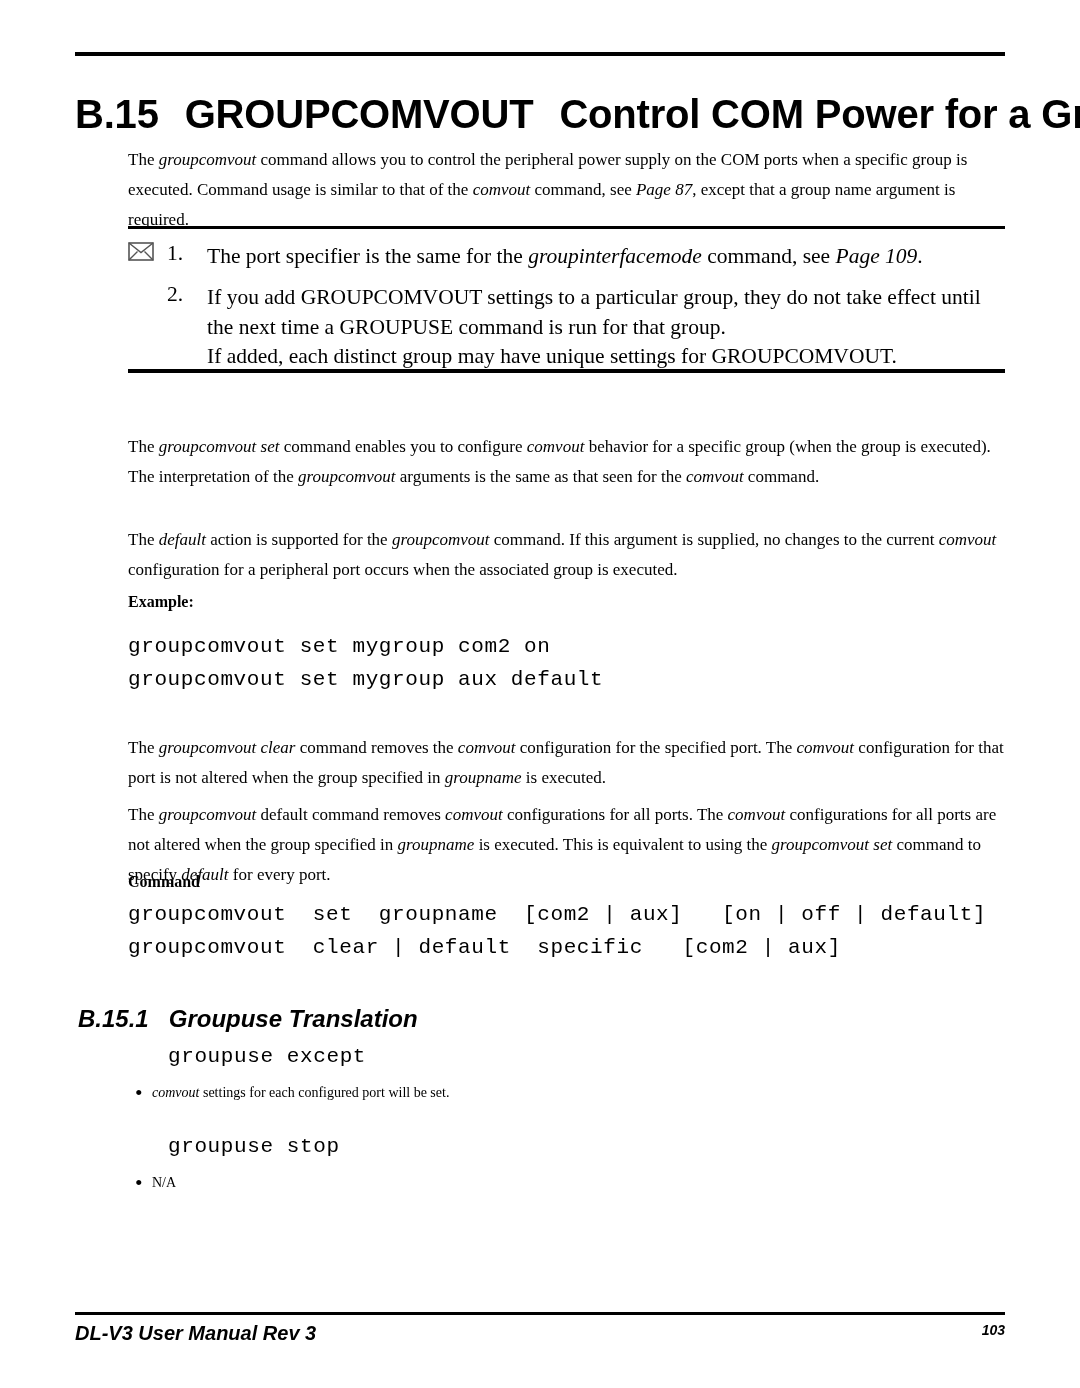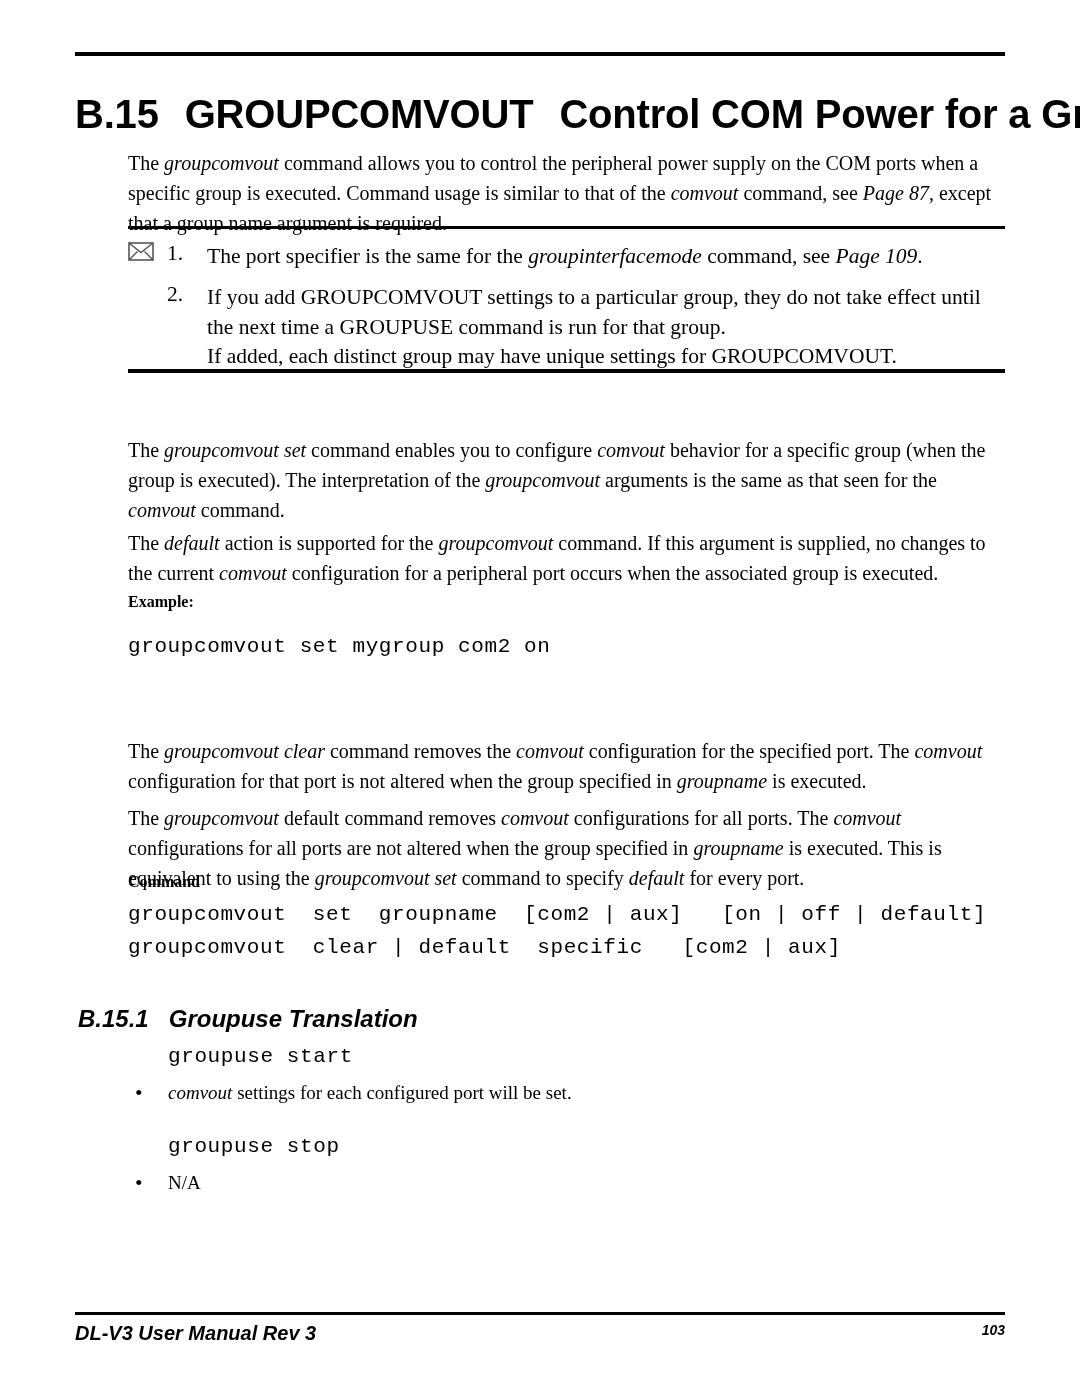--- a/index.html
+++ b/index.html
@@ -82,21 +82,21 @@
     font-size: 24px;
     white-space: pre;
   }
   .sub-title .gap { display: inline-block; width: 20px; }
 
   
   .para {
     position: absolute;
     left: 128px;
     width: 877px;
-    font-size: 20px;
+    font-size: 17px;
     line-height: 30px;
     text-align: left;
   }
   .para i, .it { font-style: italic; }
 
   
   .note-icon {
     position: absolute;
     left: 128px;
     top: 242px;
@@ -136,22 +136,22 @@
   }
 
   
   .bullet-dot {
     position: absolute;
     font-size: 21.5px;
     line-height: 30px;
   }
   .bullet-text {
     position: absolute;
-    left: 168px;
-    font-size: 19px;
+    left: 152px;
+    font-size: 14px;
     line-height: 30px;
   }
 
   
   .footer-left {
     position: absolute;
     left: 75px;
     top: 1322px;
     font-family: "Liberation Sans", "DejaVu Sans", sans-serif;
     font-style: italic;
@@ -198,32 +198,33 @@
   <div class="note-text" style="top:282px;">If you add GROUPCOMVOUT settings to a particular group, they do not take effect until the next time a GROUPUSE command is run for that group.</div>
 
   <div class="rule-note-bottom"></div>
 
   <p class="para" style="top:415px;"><span>The </span><span class="it">groupcomvout set</span><span> command enables you to configure </span><span class="it">comvout</span><span> behavior for a specific group (when the group is executed). The interpretation of the </span><span class="it">groupcomvout</span><span> arguments is the same as that seen for the </span><span class="it">comvout</span><span> command.</span></p>
 
   <p class="para" style="top:508px;"><span>The </span><span class="it">default</span><span> action is supported for the </span><span class="it">groupcomvout</span><span> command. If this argument is supplied, no changes to the current </span><span class="it">comvout</span><span> configuration for a peripheral port occurs when the associated group is executed.</span></p>
 
   <div class="label-bold" style="left:128px; top:593px;">Example:</div>
   <div class="code" style="left:128px; top:631px;">groupcomvout set mygroup com2 on</div>
+  <div class="code" style="left:128px; top:664px;">groupcomvout set mygroup aux default</div>
 
   <p class="para" style="top:716px;"><span>The </span><span class="it">groupcomvout clear</span><span> command removes the </span><span class="it">comvout</span><span> configuration for the specified port. The </span><span class="it">comvout</span><span> configuration for that port is not altered when the group specified in </span><span class="it">groupname</span><span> is executed.</span></p>
 
   <p class="para" style="top:783px;"><span>The </span><span class="it">groupcomvout</span><span> default command removes </span><span class="it">comvout</span><span> configurations for all ports. The </span><span class="it">comvout</span><span> configurations for all ports are not altered when the group specified in </span><span class="it">groupname</span><span> is executed. This is equivalent to using the </span><span class="it">groupcomvout set</span><span> command to specify </span><span class="it">default</span><span> for every port.</span></p>
 
   <div class="label-bold" style="left:128px; top:873px;">Command</div>
   <div class="code" style="left:128px; top:899px;">groupcomvout  set  groupname  [com2 | aux]   [on | off | default]</div>
   <div class="code" style="left:128px; top:932px;">groupcomvout  clear | default  specific   [com2 | aux]</div>
 
   <h2 class="sub-title"><span>B.15.1</span><span class="gap"></span><span>Groupuse Translation</span></h2>
 
-  <div class="code" style="left:168px; top:1041px;">groupuse start</div>
+  <div class="code" style="left:168px; top:1041px;">groupuse except</div>
   <div class="bullet-dot" style="left:135px; top:1078px;">•</div>
   <div class="bullet-text" style="top:1078px;"><span class="it">comvout</span><span> settings for each configured port will be set.</span></div>
 
   <div class="code" style="left:168px; top:1131px;">groupuse stop</div>
   <div class="bullet-dot" style="left:135px; top:1168px;">•</div>
   <div class="bullet-text" style="top:1168px;"><span class="it"></span><span>N/A</span></div>
 
   <div class="rule-footer"></div>
   <div class="footer-left">DL-V3 User Manual Rev 3</div>
   <div class="footer-right">103</div>

